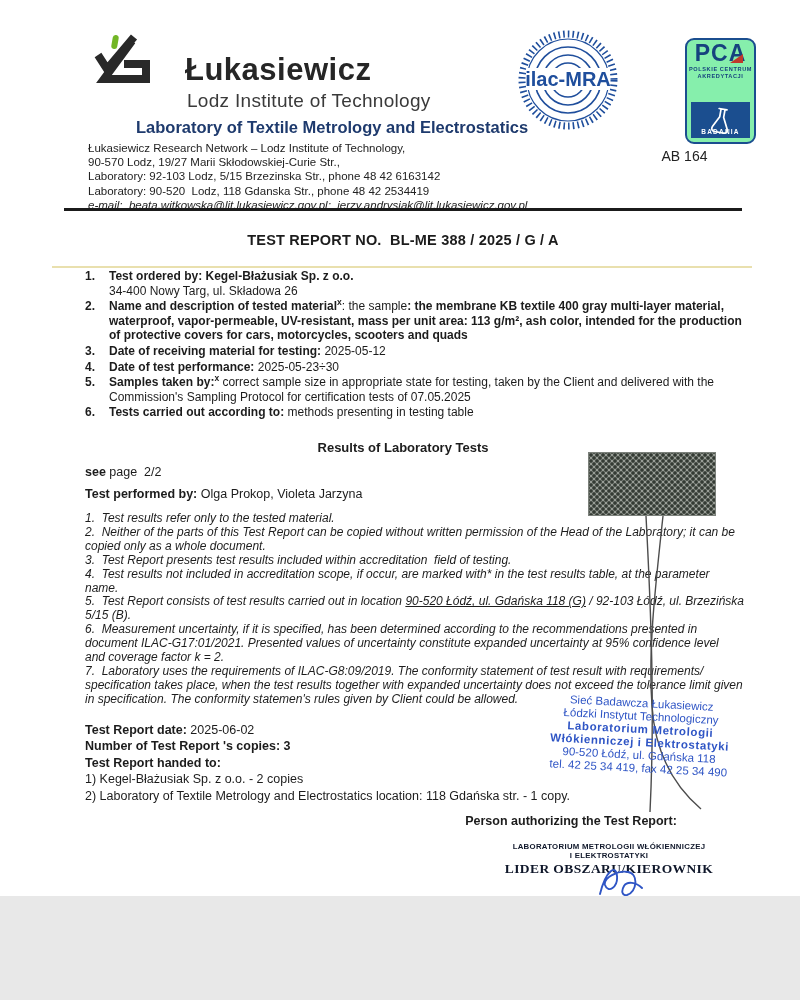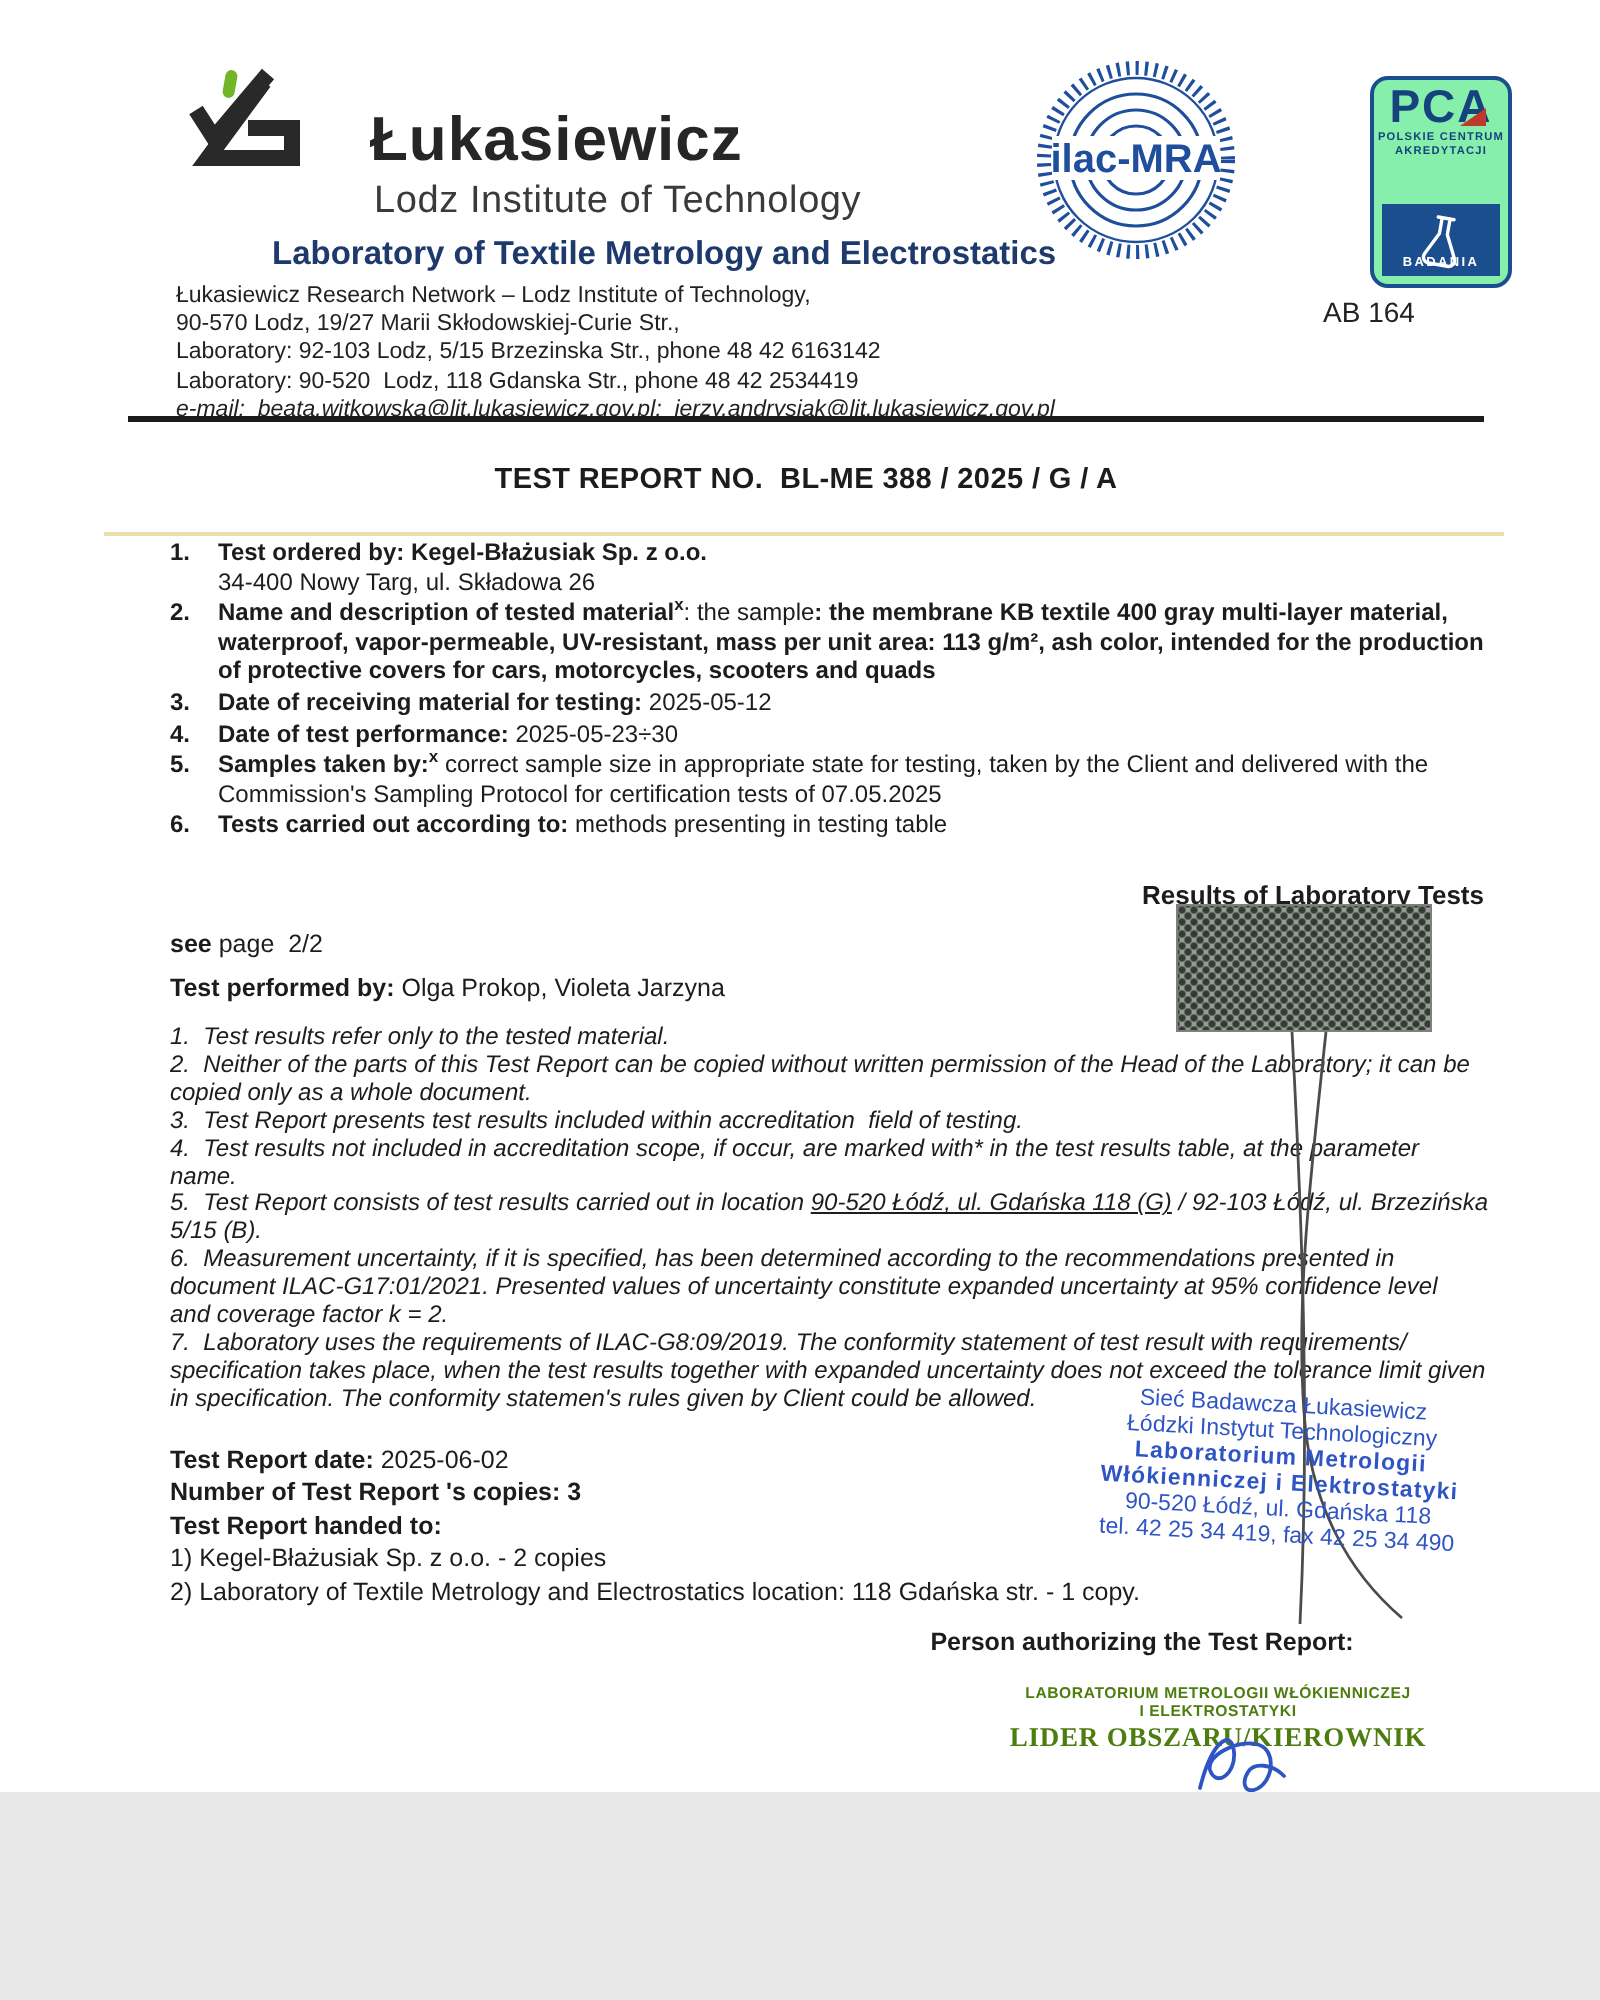--- a/index.html
+++ b/index.html
@@ -43,21 +43,21 @@
 
   
   .items { position:absolute; left:85px; top:269px; width:660px; font-size:12px; line-height:14.6px; }
   .item { display:flex; margin-bottom:1px; }
   .item .num { width:24px; font-weight:bold; flex:none; }
   .item .body { flex:1; }
   .b { font-weight:bold; }
   sup.x { font-size:8.5px; font-weight:bold; vertical-align:super; line-height:0; }
 
   
-  .results-heading { position:absolute; left:64px; top:440px; width:678px; text-align:right;
+  .results-heading { position:absolute; left:64px; top:440px; width:678px; text-align:center;
     font-size:13px; font-weight:bold; }
   .see-line { position:absolute; left:85px; top:465px; font-size:12.5px; }
   .performed { position:absolute; left:85px; top:487px; font-size:12.5px; }
 
   .swatch {
     position:absolute; left:588px; top:452px; width:128px; height:64px;
     background-color:#989d96;
     background-image:
       radial-gradient(circle, #343b34 1.3px, rgba(52,59,52,0.55) 1.8px, transparent 2.3px),
       radial-gradient(circle, #343b34 1.3px, rgba(52,59,52,0.55) 1.8px, transparent 2.3px);
@@ -75,21 +75,21 @@
   
   .network-stamp { position:absolute; left:528px; top:697px; width:224px; text-align:center;
     color:#2f55c5; font-size:11.5px; line-height:13px; transform:rotate(3deg); }
   .network-stamp .bold-line { font-weight:bold; letter-spacing:0.6px; }
 
   .meta { position:absolute; left:85px; top:722px; font-size:12.5px; line-height:16.4px; }
 
   .authorizing { position:absolute; left:446px; top:814px; width:250px; text-align:center;
     font-size:12.5px; font-weight:bold; }
 
-  .auth-stamp { position:absolute; left:495px; top:842px; width:228px; text-align:center; color:#4d7c0f; }
+  .auth-stamp { position:absolute; left:495px; top:842px; width:228px; text-align:center; color:#0f172a; }
   .auth-stamp .s1 { font-size:7.8px; font-weight:bold; letter-spacing:0.3px; line-height:9px; }
   .auth-stamp .s3 { font-family:"Liberation Serif", serif; font-size:13.5px; font-weight:bold;
     letter-spacing:0.4px; margin-top:1px; }
   .signer { position:absolute; left:495px; top:896px; width:228px; text-align:center;
     font-family:"Liberation Serif", serif; font-style:italic; font-size:14px; color:#2f55c5; }
   .signature-svg { position:absolute; left:596px; top:862px; }
 
   
   .footer-rule { position:absolute; left:85px; top:956px; width:657px; height:2px; background:#2b2b2b; }
   .footer-form { position:absolute; left:85px; top:961px; font-size:11.5px; }

